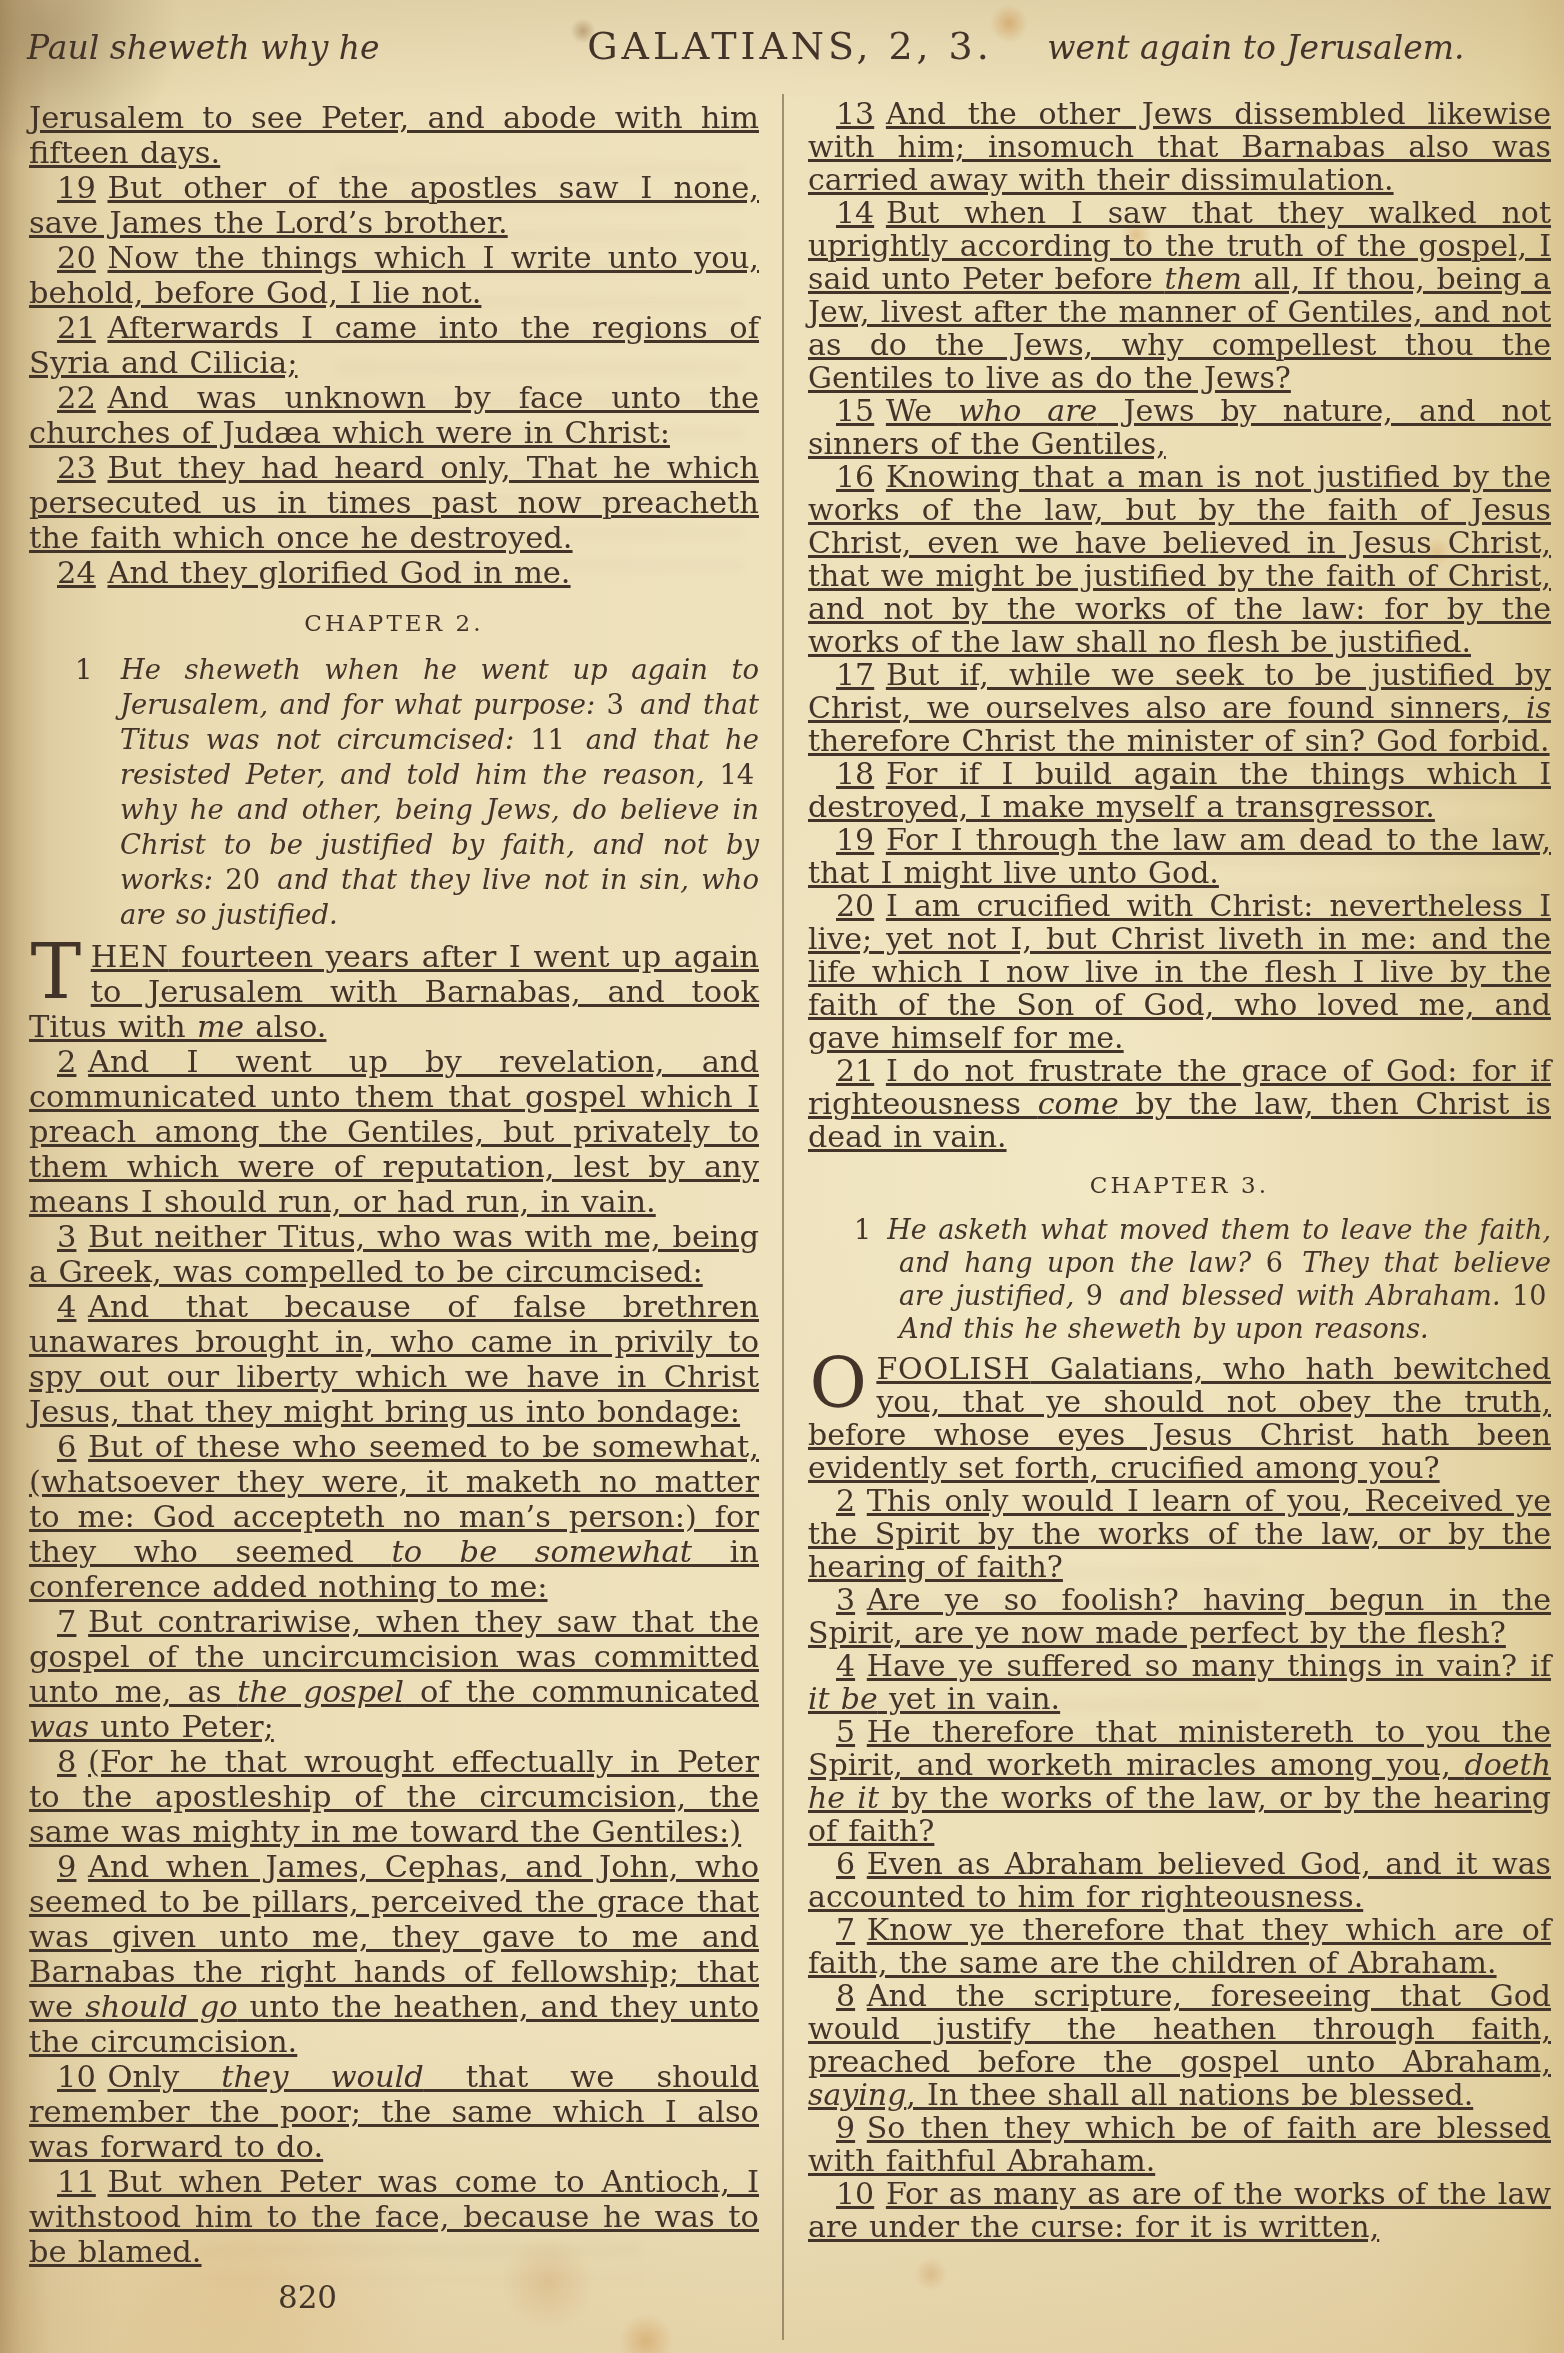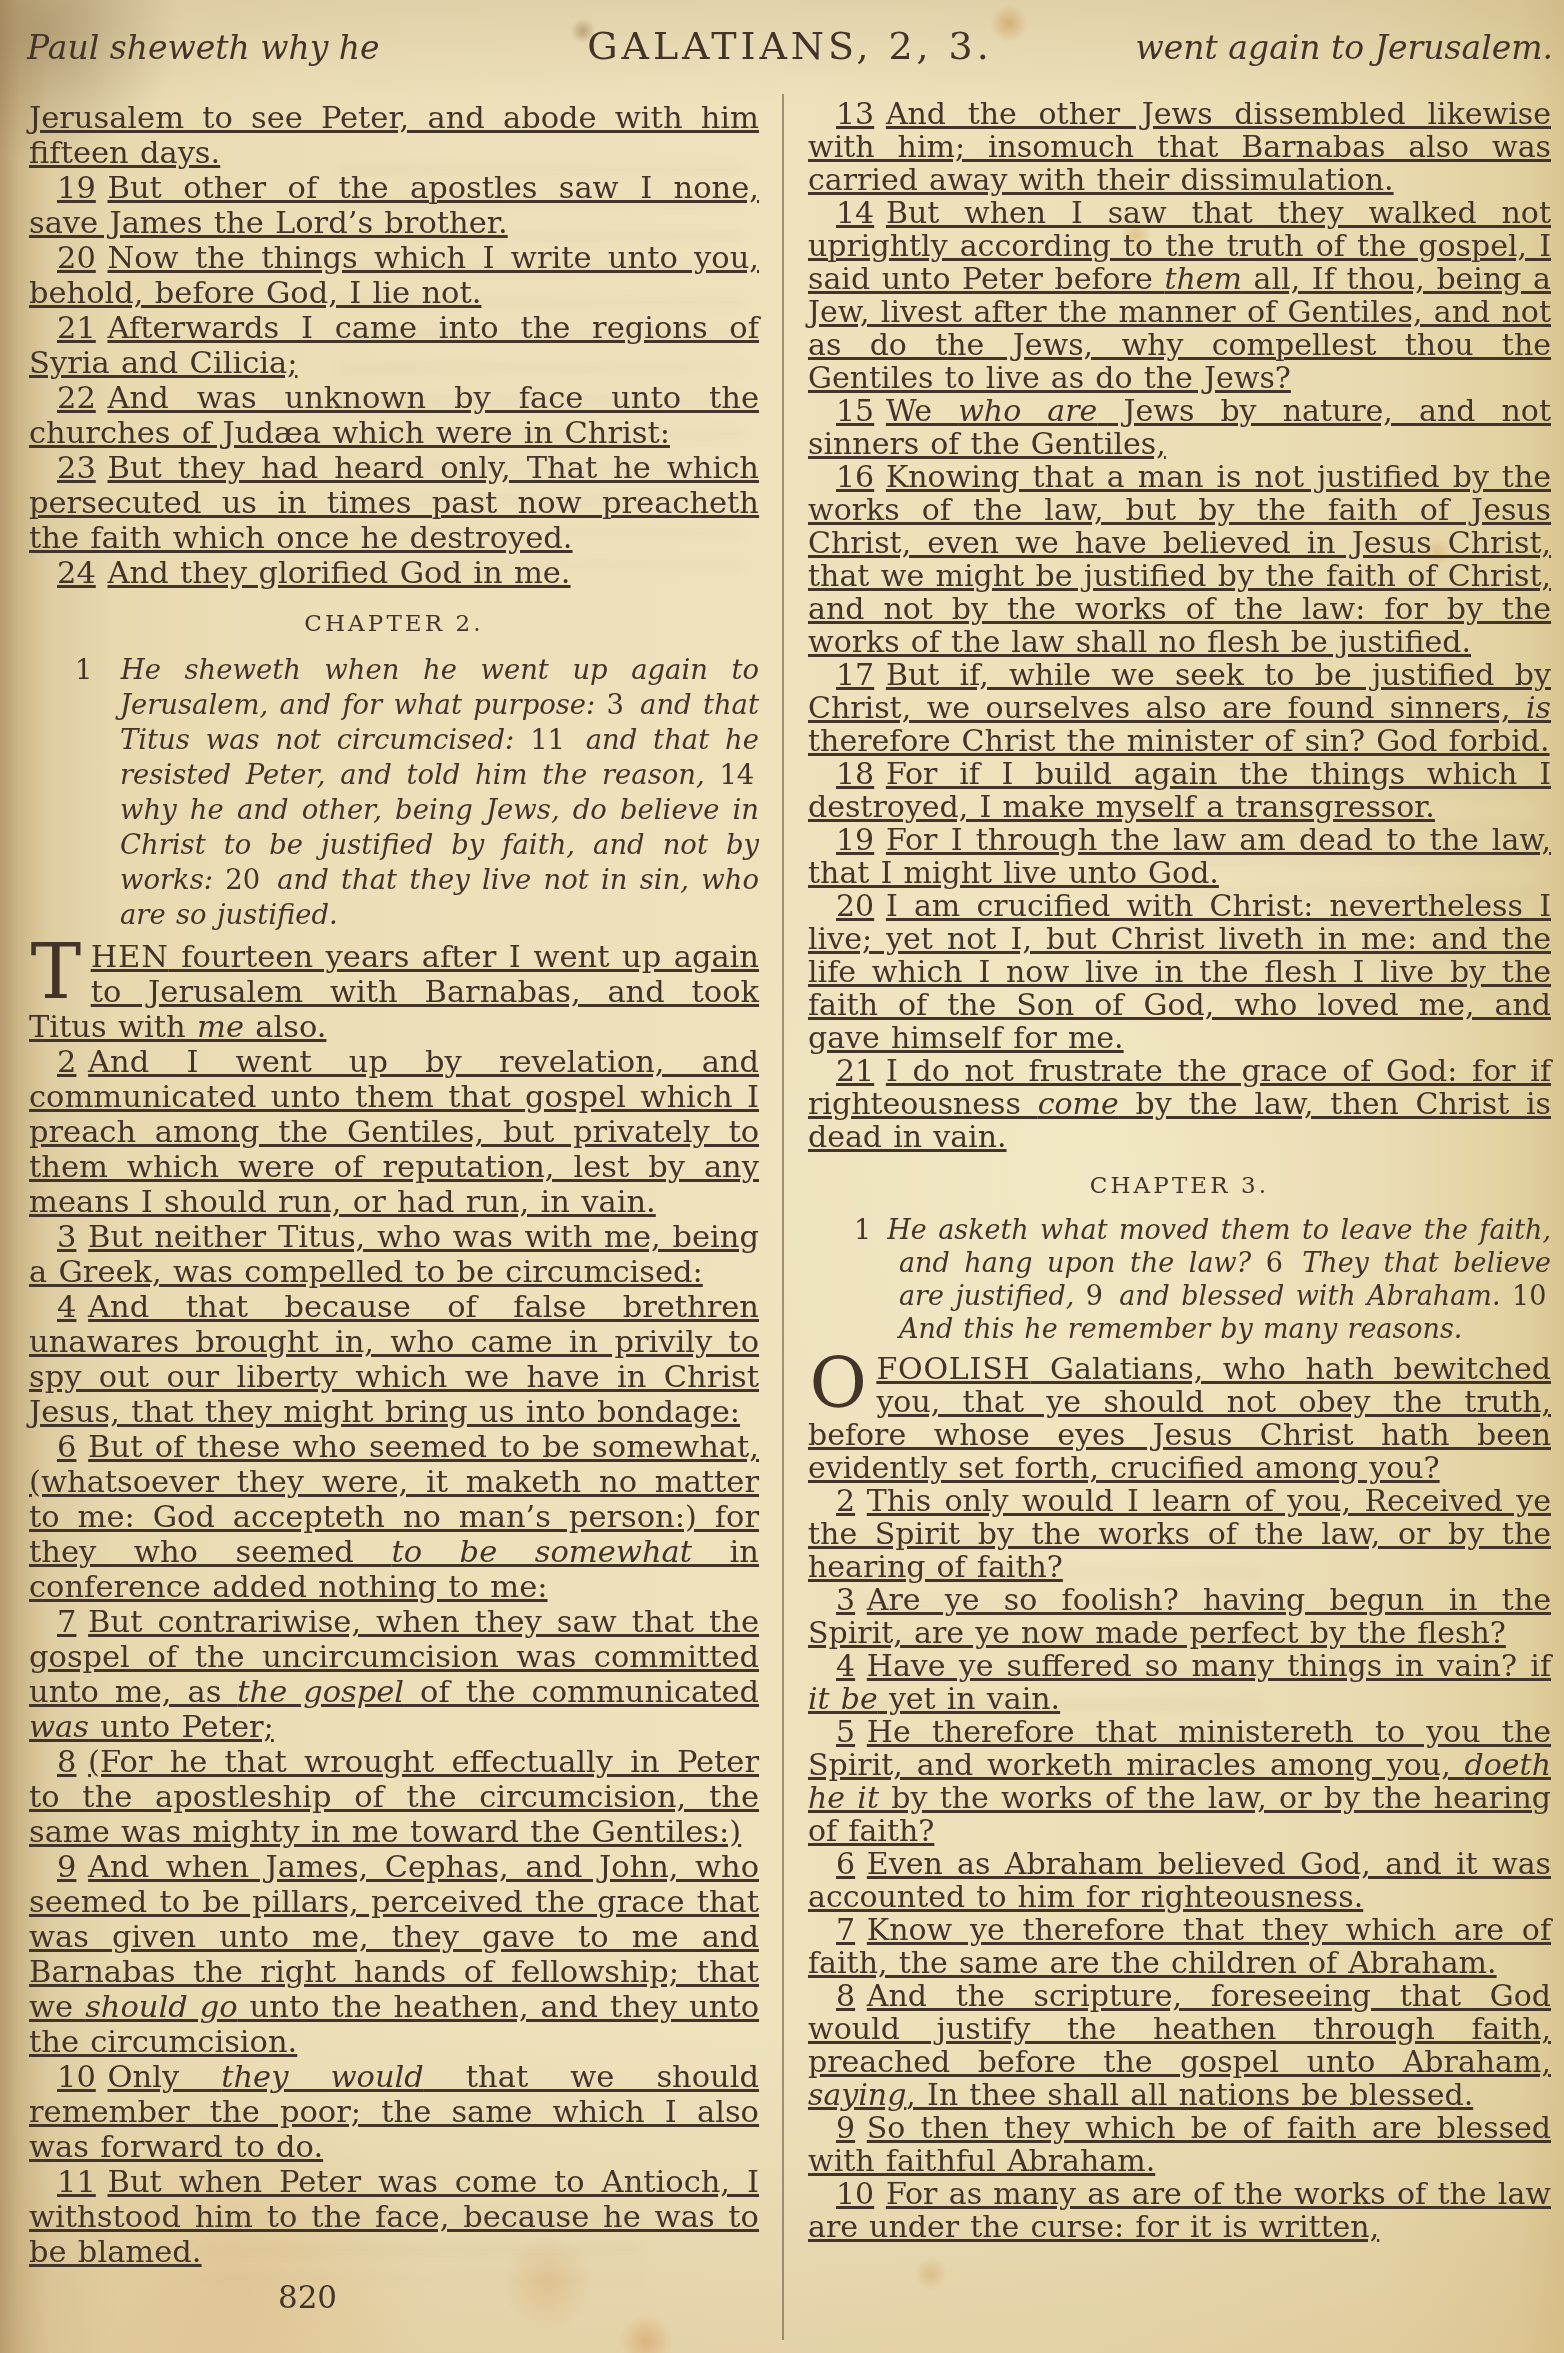--- a/index.html
+++ b/index.html
@@ -27,21 +27,21 @@
   }
   .smudge{position:absolute;filter:blur(4.7px);opacity:.55;pointer-events:none;
     background:repeating-linear-gradient(180deg, rgba(125,100,65,0.07) 0px 12.5px, rgba(125,100,65,0) 12.5px 33px);}
   #sm1{left:336px;top:164px;width:407px;height:407px;}
   #sm2{left:1158px;top:689px;width:376px;height:329px;}
   #sm3{left:853px;top:1534px;width:407px;height:266px;}
   #sm4{left:203px;top:2211px;width:438px;height:70px;}
 
   .header{position:absolute;top:23.5px;left:27px;width:1526px;display:flex;align-items:baseline;gap:31px;}
   .hcap{font-style:italic;font-size:33px;flex:1;white-space:nowrap;}
-  .hcap.right{text-align:right;}
+  .hcap.right{}
   .htitle{font-size:38px;letter-spacing:3.9px;white-space:nowrap;padding:0 23.5px;}
 
   .col{position:absolute;text-align:justify;}
   .col-left{left:29px;top:100px;width:730px;font-size:30.5px;line-height:35px;}
   .col-right{left:808px;top:97px;width:743px;font-size:30px;line-height:33px;}
 
   .verse{margin:0;text-indent:28px;word-spacing:1.6px;text-decoration:underline;}
   .verse.cont,.verse.dropv{text-indent:0;}
   .vnum{margin-right:11.7px;}
   .chapter-heading{text-align:center;font-size:23px;letter-spacing:3.1px;margin:15.6px 0 11px;text-indent:0;}
@@ -96,21 +96,21 @@
     <p class="verse"><span class="vnum">13</span><span>And the other Jews dissembled likewise with him; insomuch that Barnabas also was carried away with their dissimulation.</span></p>
     <p class="verse"><span class="vnum">14</span><span>But when I saw that they walked not uprightly according to the truth of the gospel, I said unto Peter before </span><i>them</i><span> all, If thou, being a Jew, livest after the manner of Gentiles, and not as do the Jews, why compellest thou the Gentiles to live as do the Jews?</span></p>
     <p class="verse"><span class="vnum">15</span><span>We </span><i>who are</i><span> Jews by nature, and not sinners of the Gentiles,</span></p>
     <p class="verse"><span class="vnum">16</span><span>Knowing that a man is not justified by the works of the law, but by the faith of Jesus Christ, even we have believed in Jesus Christ, that we might be justified by the faith of Christ, and not by the works of the law: for by the works of the law shall no flesh be justified.</span></p>
     <p class="verse"><span class="vnum">17</span><span>But if, while we seek to be justified by Christ, we ourselves also are found sinners, </span><i>is</i><span> therefore Christ the minister of sin? God forbid.</span></p>
     <p class="verse"><span class="vnum">18</span><span>For if I build again the things which I destroyed, I make myself a transgressor.</span></p>
     <p class="verse"><span class="vnum">19</span><span>For I through the law am dead to the law, that I might live unto God.</span></p>
     <p class="verse"><span class="vnum">20</span><span>I am crucified with Christ: nevertheless I live; yet not I, but Christ liveth in me: and the life which I now live in the flesh I live by the faith of the Son of God, who loved me, and gave himself for me.</span></p>
     <p class="verse"><span class="vnum">21</span><span>I do not frustrate the grace of God: for if righteousness </span><i>come</i><span> by the law, then Christ is dead in vain.</span></p>
     <div class="chapter-heading">CHAPTER 3.</div>
-    <p class="summary"><span class="snum">1 </span><i>He asketh what moved them to leave the faith, and hang upon the law? </i><span class="snum">6 </span><i>They that believe are justified, </i><span class="snum">9 </span><i>and blessed with Abraham. </i><span class="snum">10 </span><i>And this he remember by many reasons.</i></p>
+    <p class="summary"><span class="snum">1 </span><i>He asketh what moved them to leave the faith, and hang upon the law? </i><span class="snum">6 </span><i>They that believe are justified, </i><span class="snum">9 </span><i>and blessed with Abraham. </i><span class="snum">10 </span><i>And this he sheweth by upon reasons.</i></p>
     <p class="verse dropv"><span class="dropcap">O</span><span class="lead">FOOLISH</span><span> Galatians, who hath bewitched you, that ye should not obey the truth, before whose eyes Jesus Christ hath been evidently set forth, crucified among you?</span></p>
     <p class="verse"><span class="vnum">2</span><span>This only would I learn of you, Received ye the Spirit by the works of the law, or by the hearing of faith?</span></p>
     <p class="verse"><span class="vnum">3</span><span>Are ye so foolish? having begun in the Spirit, are ye now made perfect by the flesh?</span></p>
     <p class="verse"><span class="vnum">4</span><span>Have ye suffered so many things in vain? if </span><i>it be</i><span> yet in vain.</span></p>
     <p class="verse"><span class="vnum">5</span><span>He therefore that ministereth to you the Spirit, and worketh miracles among you, </span><i>doeth he it</i><span> by the works of the law, or by the hearing of faith?</span></p>
     <p class="verse"><span class="vnum">6</span><span>Even as Abraham believed God, and it was accounted to him for righteousness.</span></p>
     <p class="verse"><span class="vnum">7</span><span>Know ye therefore that they which are of faith, the same are the children of Abraham.</span></p>
     <p class="verse"><span class="vnum">8</span><span>And the scripture, foreseeing that God would justify the heathen through faith, preached before the gospel unto Abraham, </span><i>saying</i><span>, In thee shall all nations be blessed.</span></p>
     <p class="verse"><span class="vnum">9</span><span>So then they which be of faith are blessed with faithful Abraham.</span></p>
     <p class="verse"><span class="vnum">10</span><span>For as many as are of the works of the law are under the curse: for it is written,</span></p>

